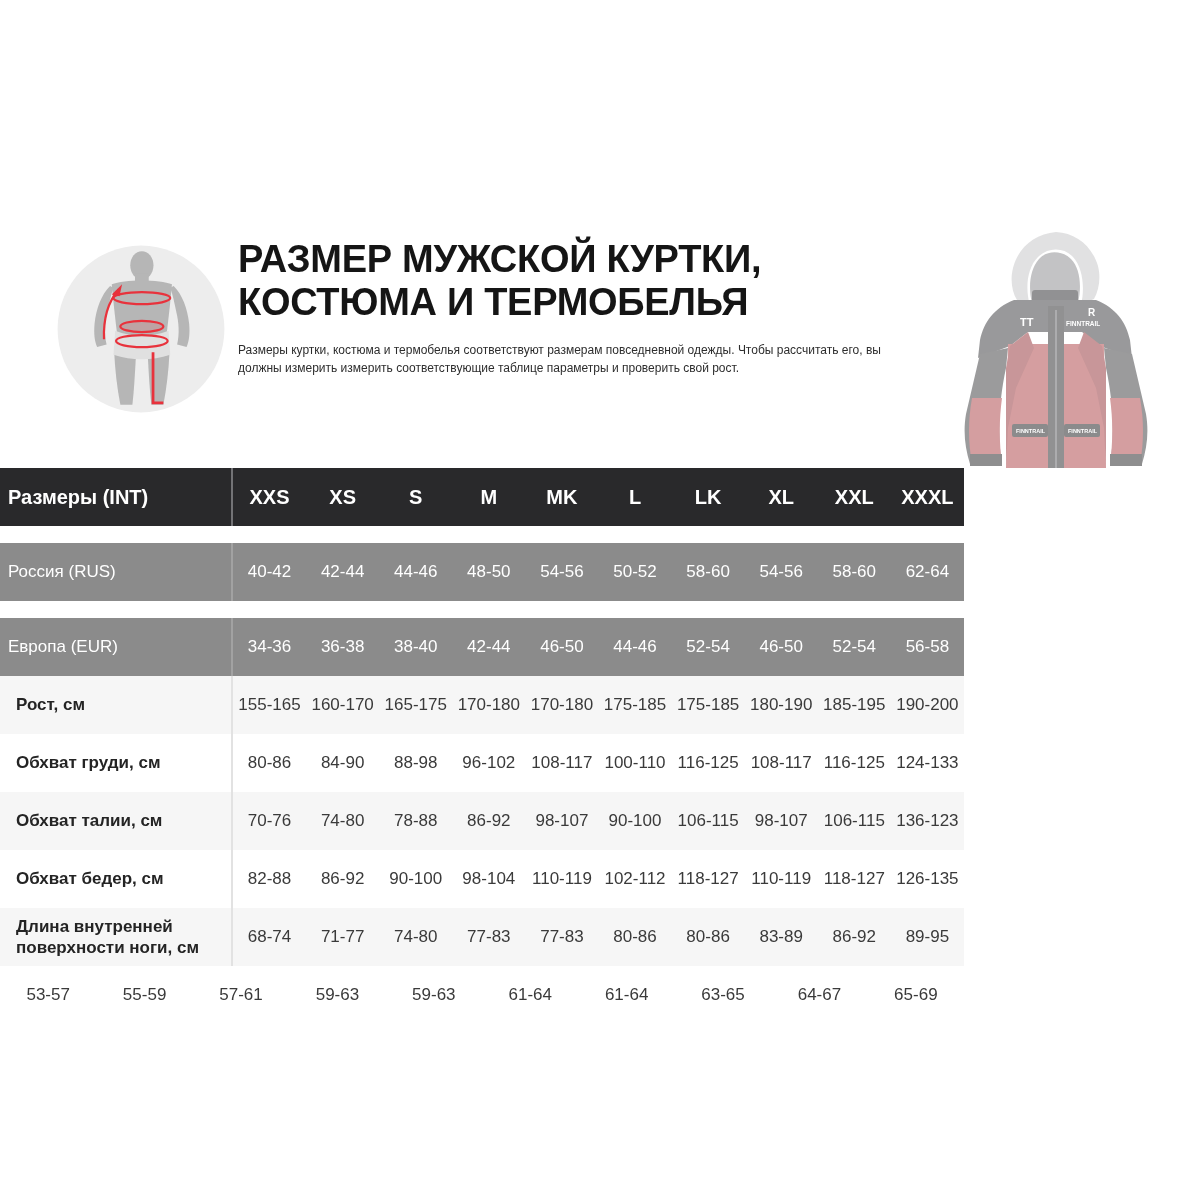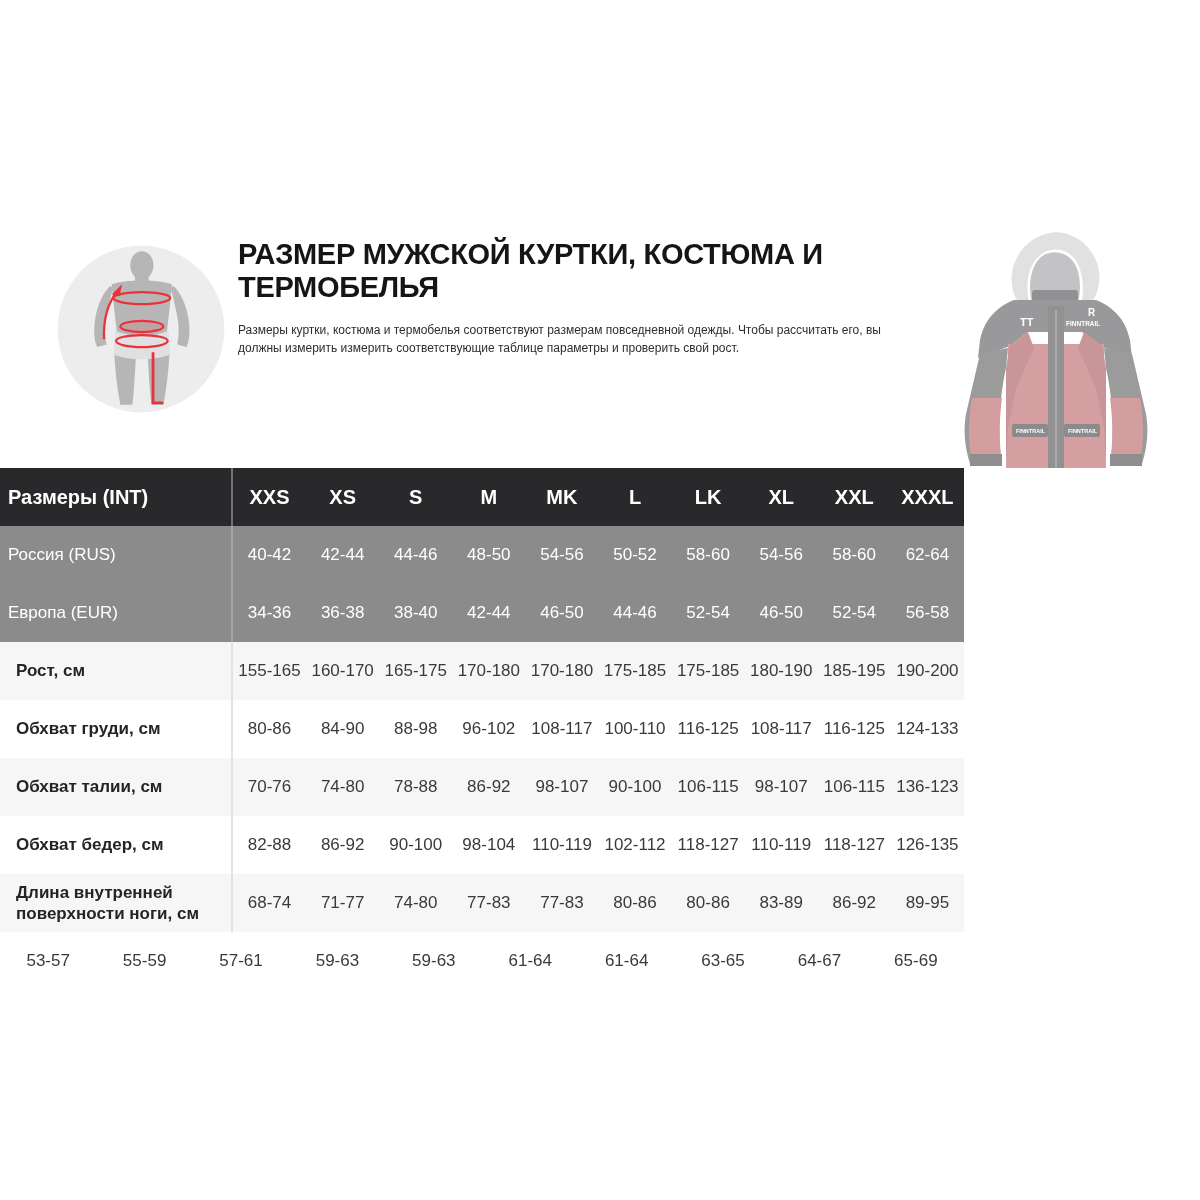--- a/index.html
+++ b/index.html
@@ -2,37 +2,37 @@
 <html style="--header-bg: #29292b; --gray-row-bg: #8b8b8b; --light-row-bg: #f6f6f6; --accent-red: #e8323c;"><head>
 <meta charset="utf-8">
 <style>
   html,body{margin:0;padding:0;background:#fff;}
   .page{position:relative;width:1200px;height:1200px;background:#fff;
         font-family:"Liberation Sans",sans-serif;overflow:hidden;}
 
   
   .diagram{position:absolute;left:55px;top:243px;width:172px;height:172px;}
   .intro-text{position:absolute;left:238px;top:238px;width:700px;}
-  .title{margin:0;font-size:29px;line-height:1.13;font-weight:bold;color:#151515;
+  .title{margin:0;font-size:38px;line-height:1.13;font-weight:bold;color:#151515;
          letter-spacing:-0.3px;text-transform:uppercase;}
   .desc{margin:17px 0 0;font-size:12px;line-height:1.5;color:#2d2d2d;width:662px;}
   .jacket{position:absolute;left:950px;top:228px;width:212px;height:240px;
           overflow:hidden;opacity:.55;filter:saturate(.85);}
 
   
   .size-table{position:absolute;left:0;top:468px;width:964px;}
   .t-row{display:flex;height:58px;}
   .t-cell{flex:1;display:flex;align-items:center;justify-content:center;
           font-size:17px;box-sizing:border-box;}
   .t-label{flex:0 0 233px;justify-content:flex-start;padding-left:8px;padding-right:12px;
            line-height:1.25;}
   .t-head{background:var(--header-bg,#29292b);color:#fff;}
   .t-head .t-cell{font-weight:bold;font-size:20px;}
   .t-head .t-label{border-right:2px solid #737376;}
-  .row-gray{background:var(--gray-row-bg,#8b8b8b);color:#fff;}
+  .row-gray{background:var(--gray-row-bg,#8b8b8b);color:#fff;margin-top:17px;}
   .row-gray .t-label{border-right:2px solid #a2a2a2;}
   .row-light{background:var(--light-row-bg,#f6f6f6);}
   .row-white{background:#fff;}
   .row-light .t-cell,.row-white .t-cell{color:#3a3a3a;}
   .row-light .t-label,.row-white .t-label{font-weight:bold;color:#242424;
        border-right:2px solid #e2e2e2;padding-left:16px;}
 </style>
 </head>
 <body>
 

